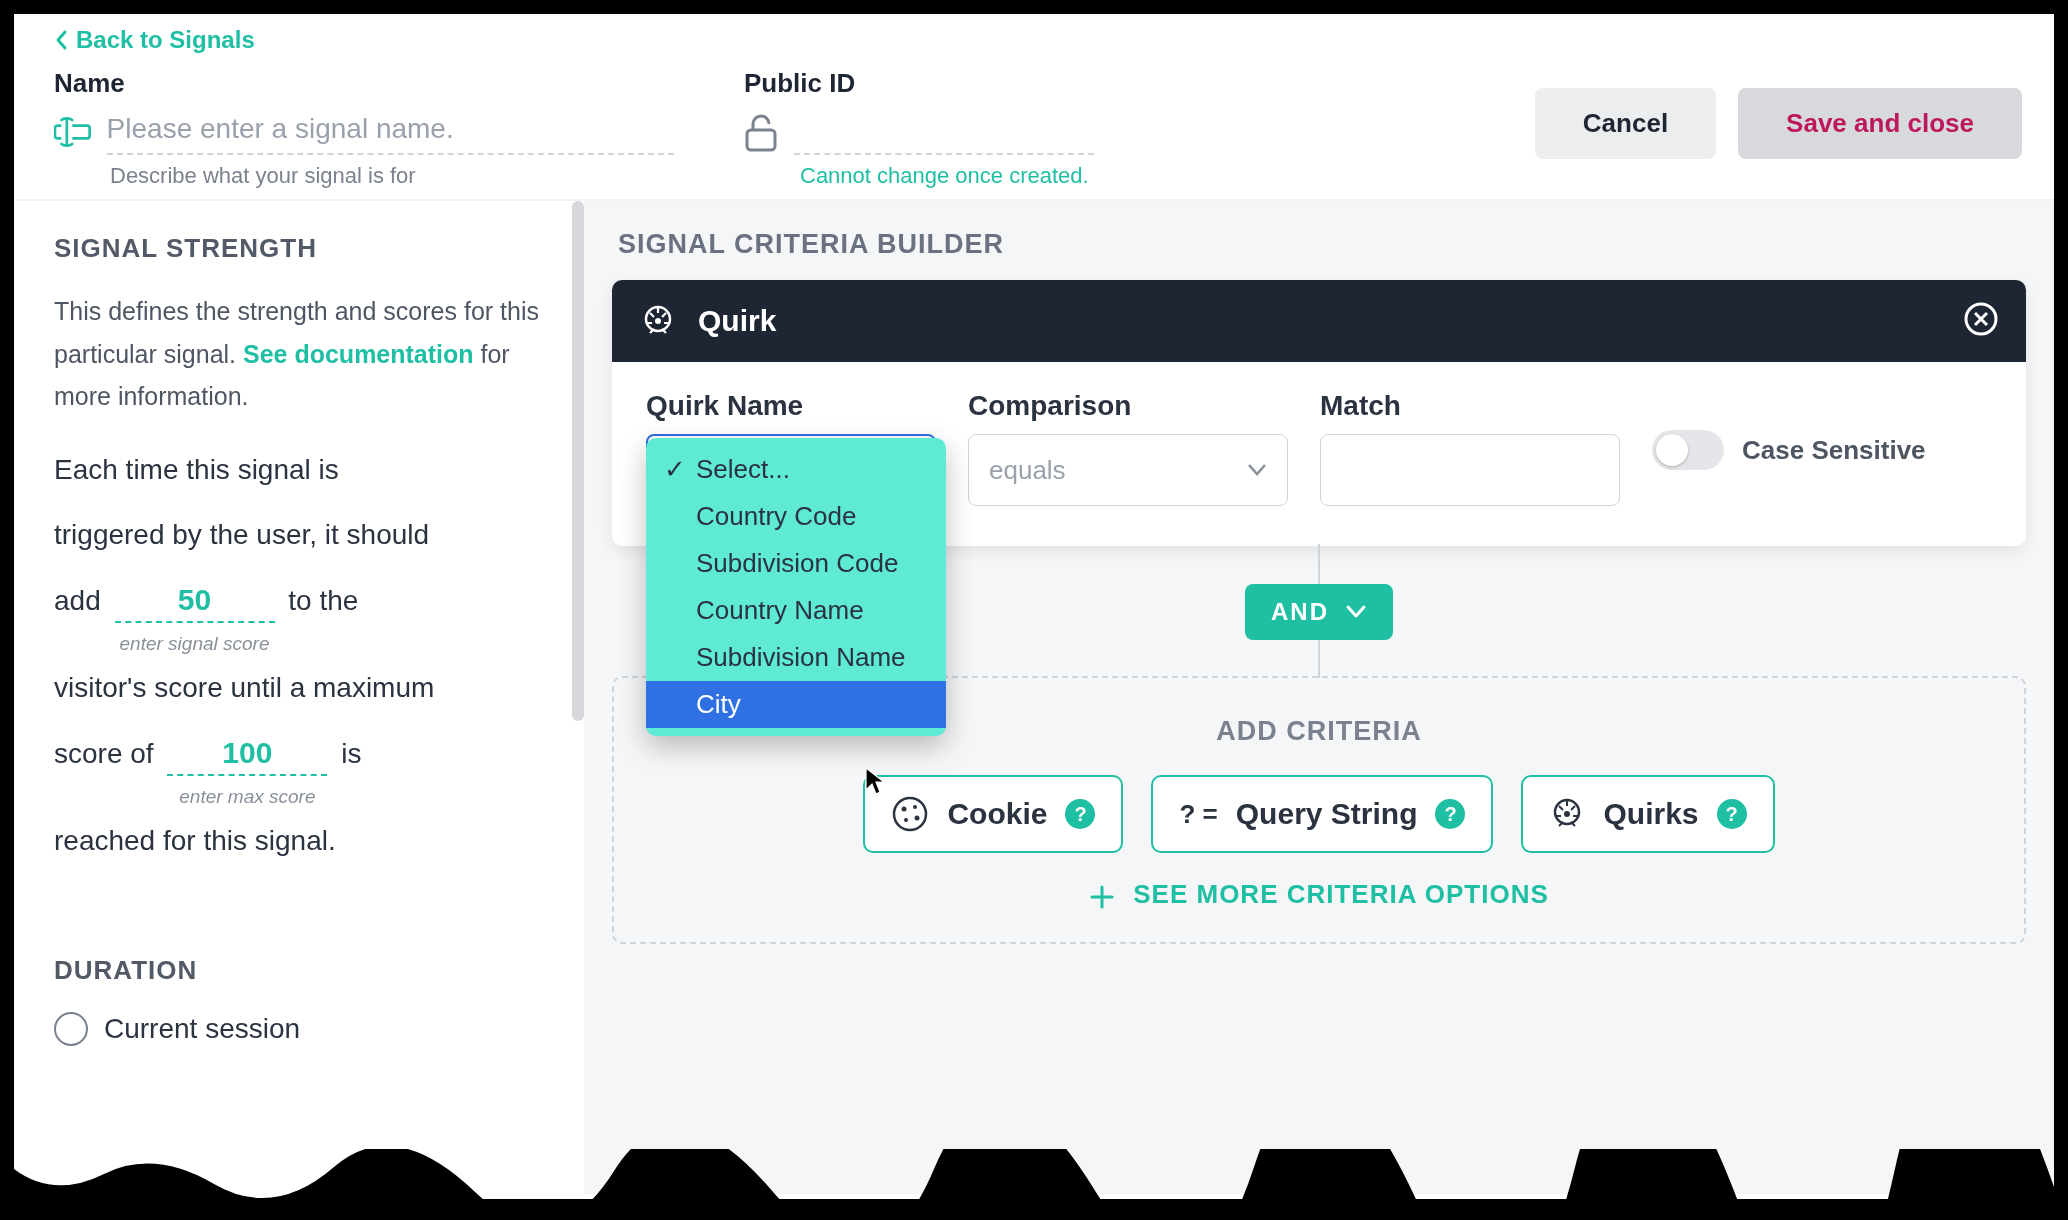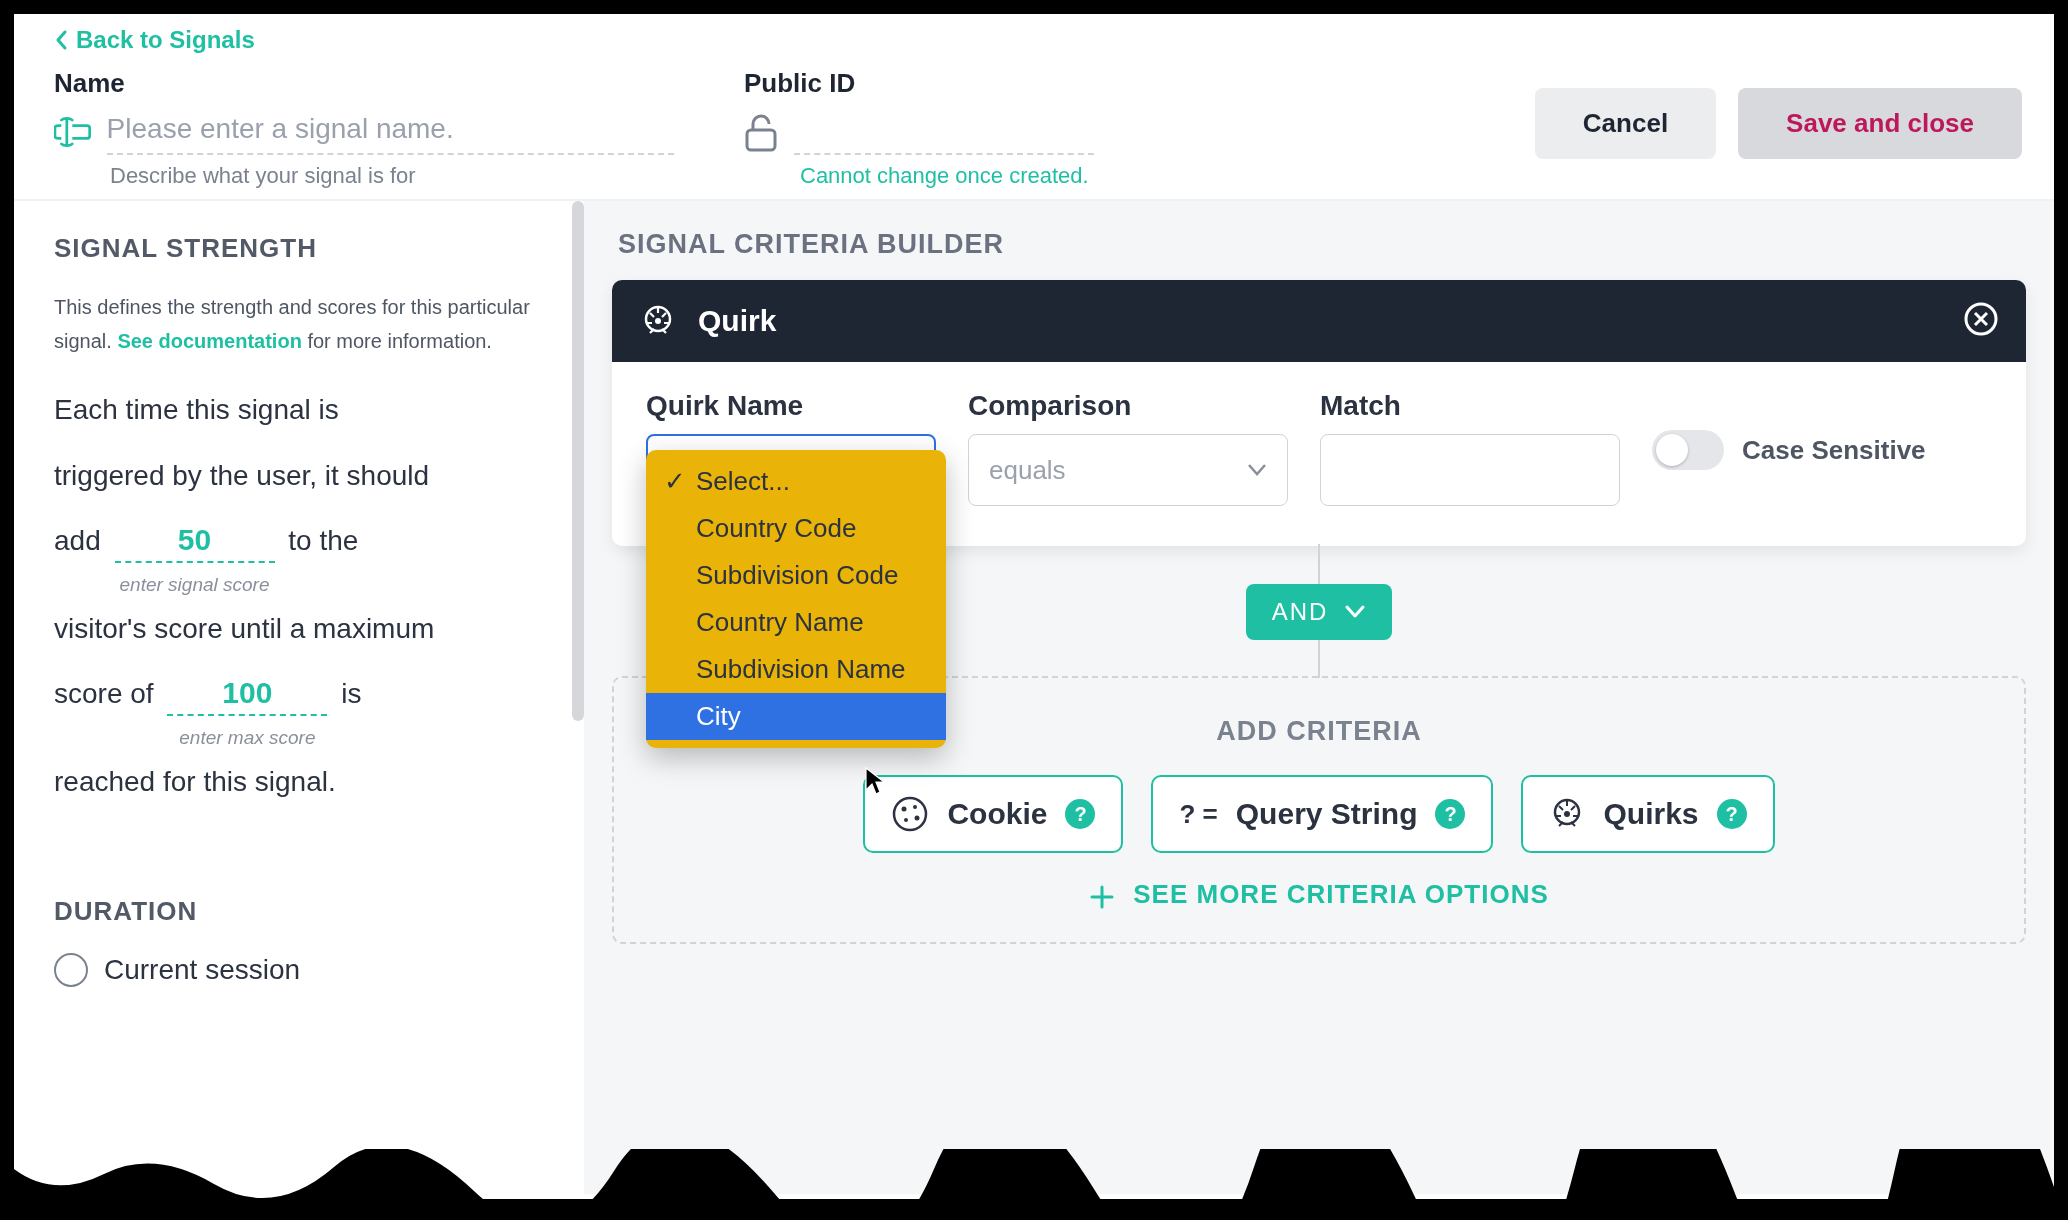--- a/index.html
+++ b/index.html
@@ -114,21 +114,21 @@
     letter-spacing: 1px;
     font-weight: 800;
     color: #535a67;
     margin-bottom: 26px;
   }
   .sidebar p, .sidebar .flow {
     font-size: 28px;
     color: #2b3240;
     line-height: 1.7;
   }
-  .sidebar .desc { color: #4f5663; margin-bottom: 28px; font-size: 20px;}
+  .sidebar .desc { color: #4f5663; margin-bottom: 28px; font-size: 25px;}
   .link-teal { color: #1fbfa3; font-weight: 700; cursor: pointer; }
   .inline-input {
     display: inline-block;
     vertical-align: baseline;
     text-align: center;
     min-width: 160px;
     position: relative;
     margin: 0 6px;
   }
   .inline-input input {
@@ -264,23 +264,23 @@
     font-size: 26px;
     font-weight: 700;
     color: #4f5663;
     line-height: 1.25;
   }
 
   
   .dropdown {
     position: absolute;
     left: 0;
-    top: 60px;
+    top: 48px;
     width: 300px;
-    background: #eab308;
+    background: #5eead4;
     border-radius: 10px;
     box-shadow: 0 10px 28px rgba(0,0,0,0.25);
     padding: 8px 0;
     z-index: 30;
     font-size: 26px;
   }
   .dropdown .opt {
     padding: 8px 20px 8px 50px;
     color: #2b3240;
     position: relative;
@@ -303,21 +303,21 @@
     height: 40px;
     background: #cfd3da;
     margin: -2px auto 0 auto;
     position:relative;
     z-index:1;
   }
   .and-pill {
     background: #1fbfa3;
     color: #fff;
     font-size: 24px;
-    font-weight: 400;
+    font-weight: 700;
     letter-spacing: 2px;
     border-radius: 8px;
     padding: 14px 26px;
     display: inline-flex;
     align-items: center;
     gap: 16px;
     margin: 0 auto;
     position:relative;
     z-index:5;
   }

